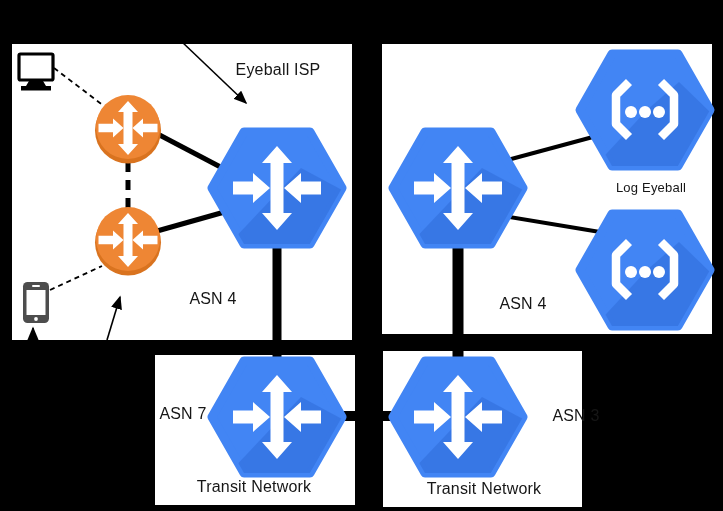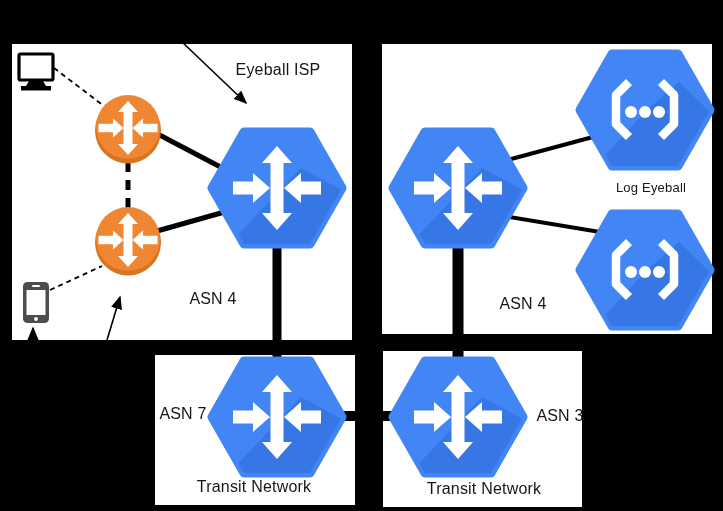--- a/index.html
+++ b/index.html
@@ -114,17 +114,17 @@
     <rect x="32" y="285" width="8" height="2" rx="1" fill="#fff"></rect>
     <circle cx="36" cy="319" r="1.9" fill="#fff"></circle>
   </g>
 </svg>
 
 <div class="lbl" style="left:278px;top:70px">Eyeball ISP</div>
 <div class="lbl" style="left:213px;top:299px">ASN 4</div>
 <div class="lbl" style="left:523px;top:304px">ASN 4</div>
 <div class="lbl small" style="left:651px;top:187px">Log Eyeball</div>
 <div class="lbl" style="left:183px;top:414px">ASN 7</div>
-<div class="lbl" style="left:560px;top:416px">ASN 3</div>
+<div class="lbl" style="left:576px;top:416px">ASN 3</div>
 <div class="lbl" style="left:254px;top:487px">Transit Network</div>
 <div class="lbl" style="left:484px;top:489px">Transit Network</div>
 
 </div>
 
 </body></html>

